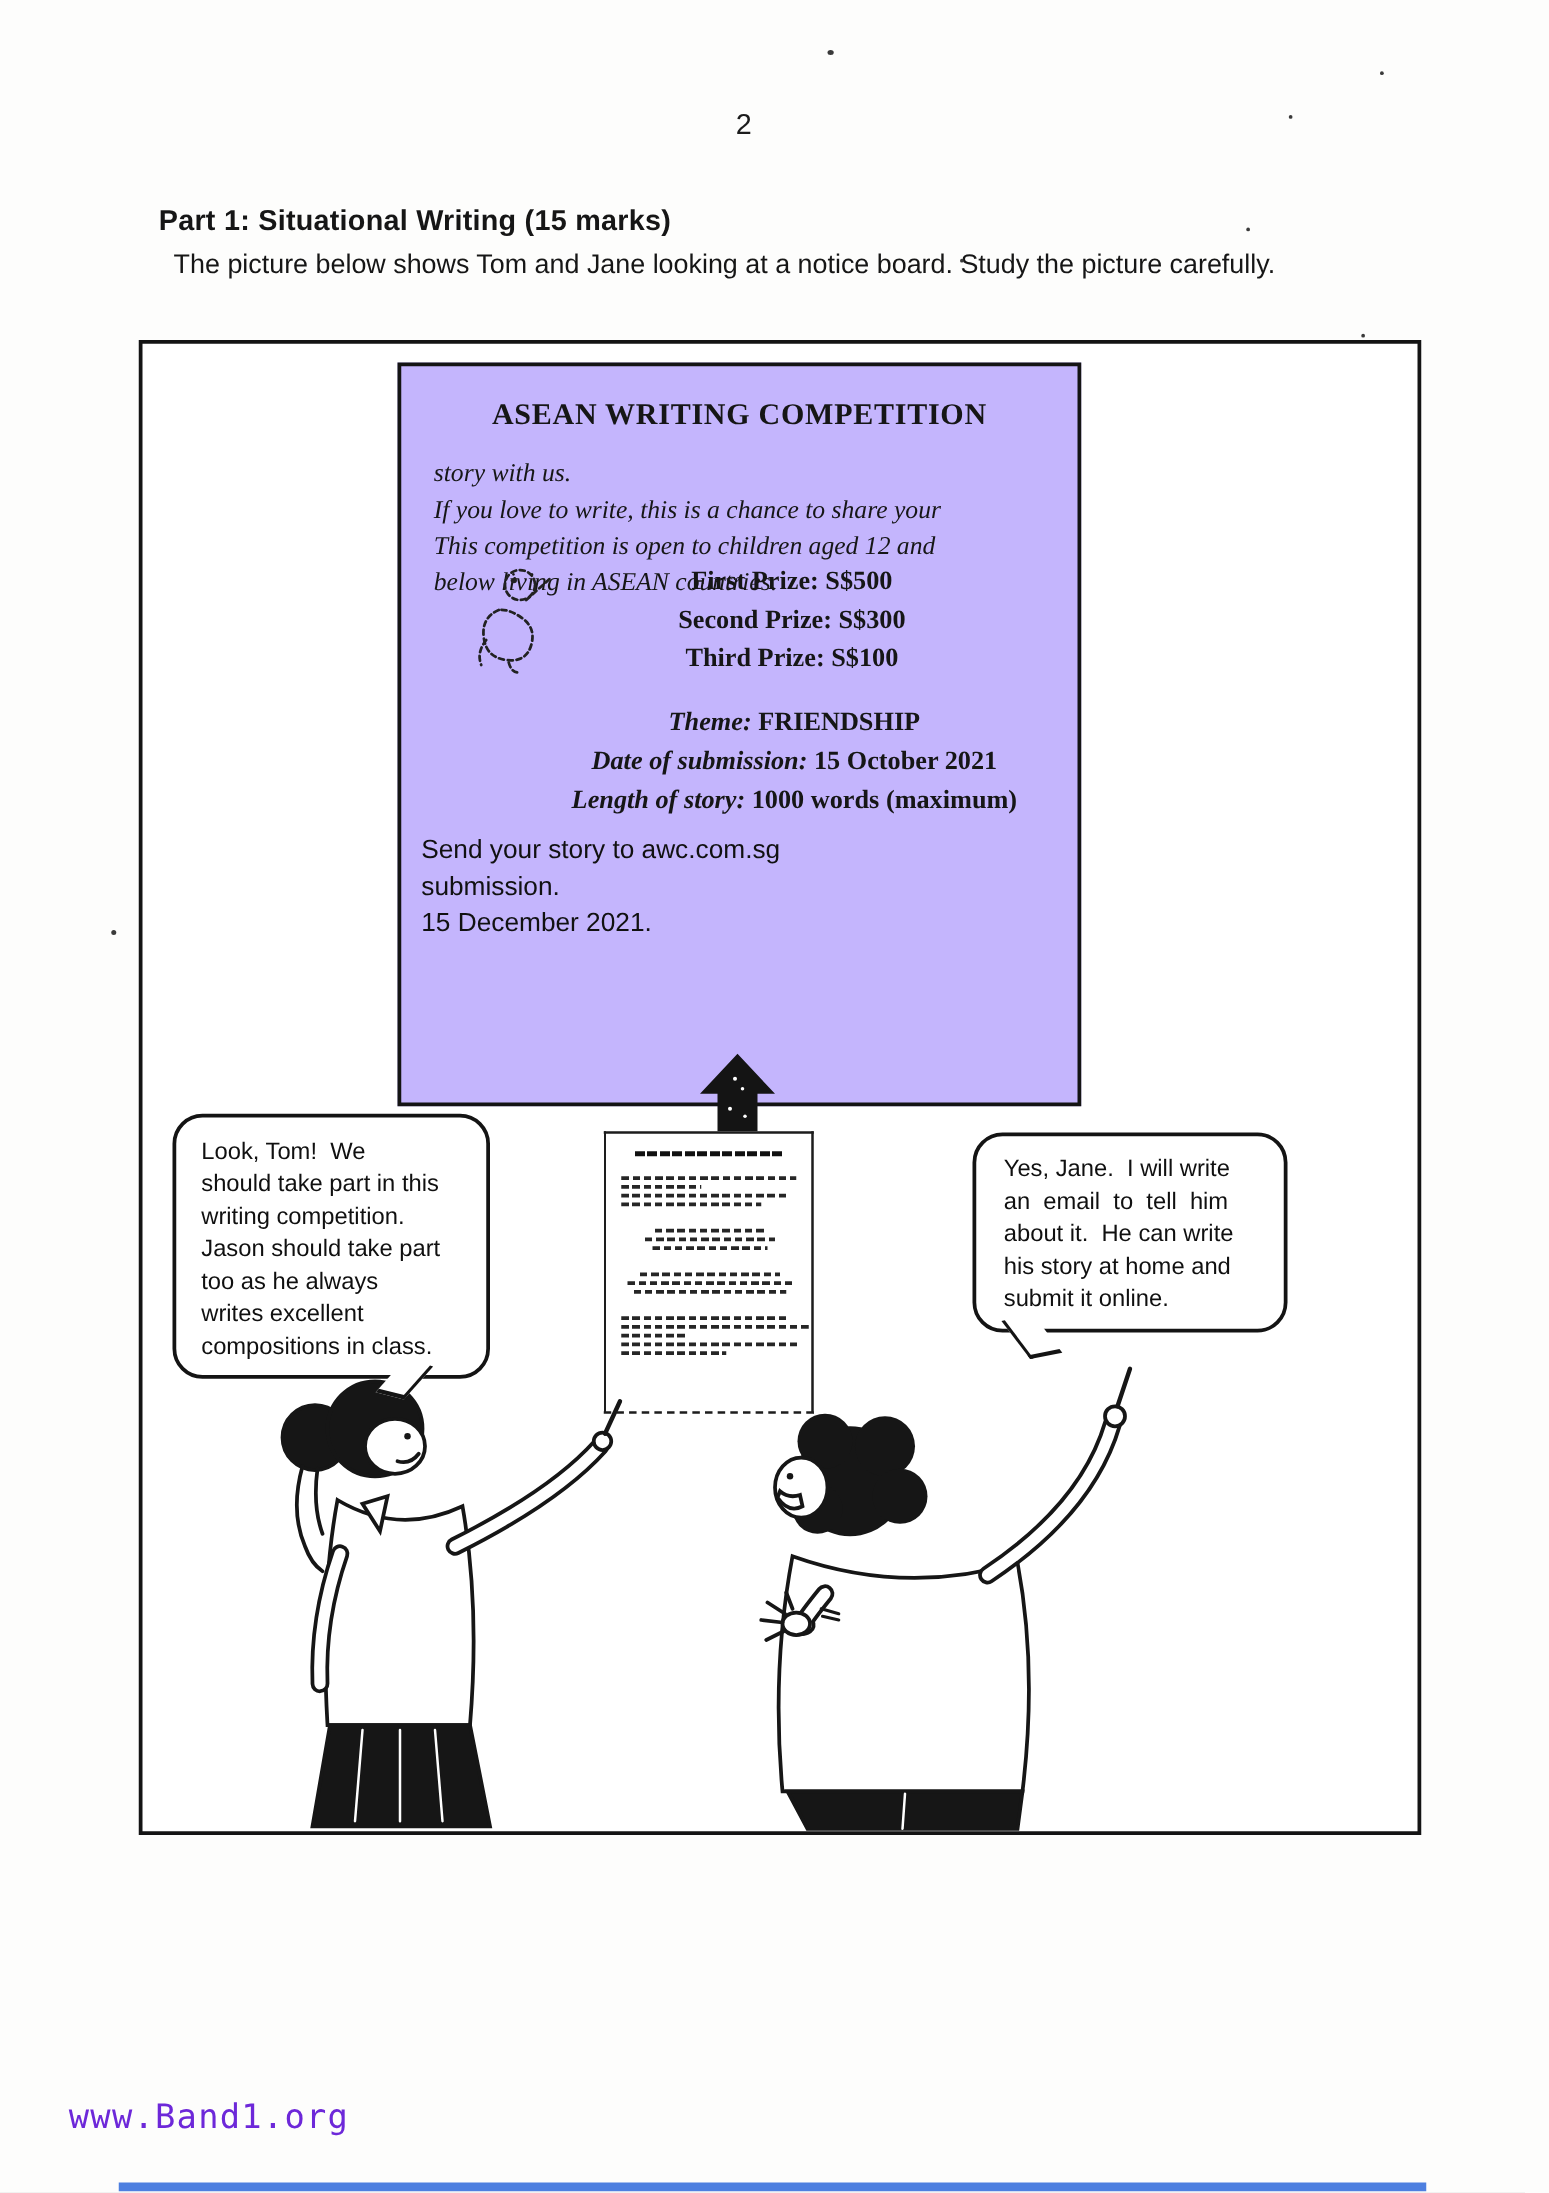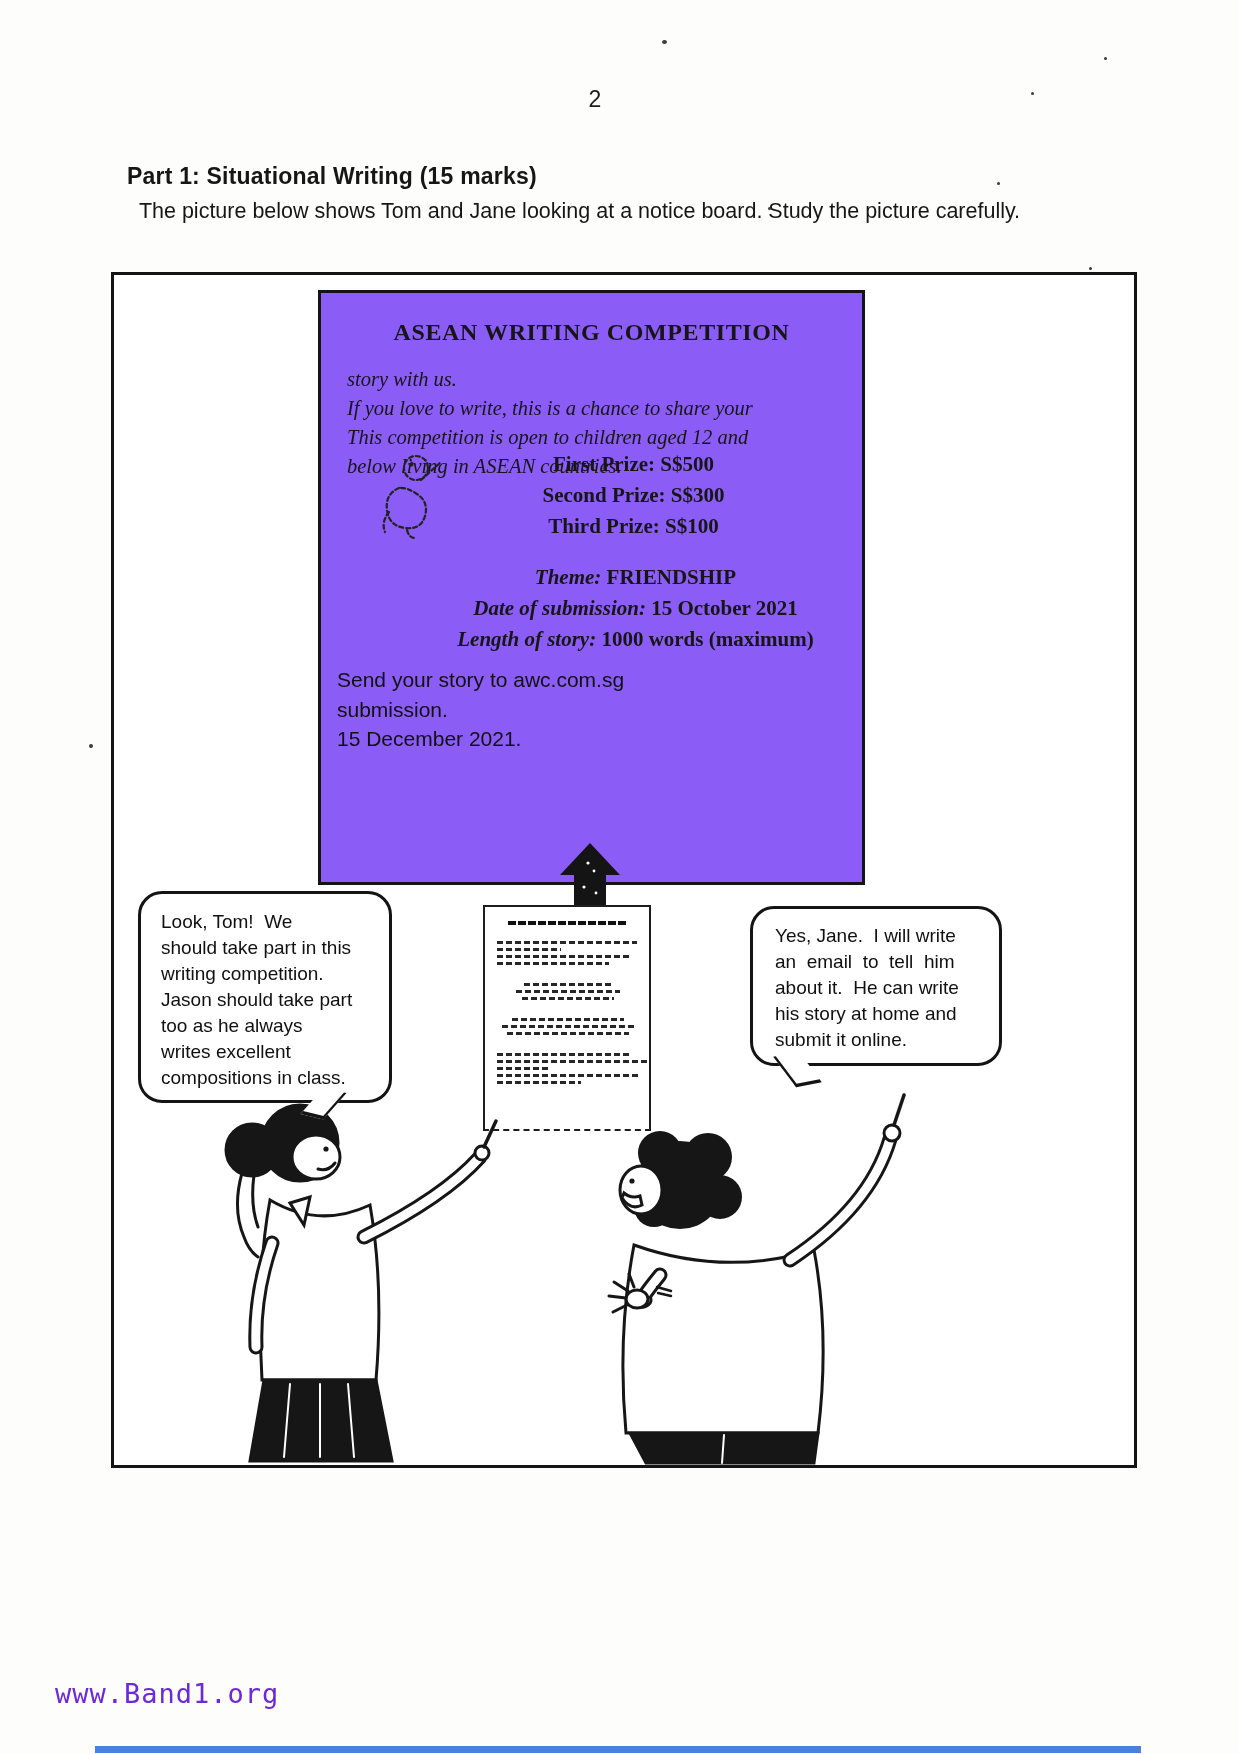--- a/index.html
+++ b/index.html
@@ -9,21 +9,21 @@
   .page-number{position:absolute;top:86px;left:0;width:1190px;text-align:center;
         font-size:23px;color:#1c1c1c;}
   .header{position:absolute;left:127px;top:163px;width:905px;}
   .part-title{font-size:23px;font-weight:bold;letter-spacing:.2px;margin-bottom:6px;}
   .instructions{font-size:21.5px;line-height:31px;text-align:center;}
   
   .frame{position:absolute;left:111px;top:272px;width:1020px;height:1190px;
          border:3px solid #141414;background:#fff;}
   
   .poster{position:absolute;left:204px;top:15px;width:541px;height:589px;
-          border:3px solid #141414;background:#8b5cf6;
+          border:3px solid #141414;background:#c4b5fd;
           font-family:"Liberation Serif",serif;}
   .poster-title{position:absolute;top:26px;left:0;width:100%;text-align:center;
           font-size:24px;font-weight:bold;letter-spacing:.6px;}
   .poster-intro{position:absolute;top:72px;left:26px;width:492px;
           font-style:italic;font-size:20.5px;line-height:29px;}
   .prize-block{position:absolute;top:156px;left:0;width:100%;display:flex;align-items:center;}
   .doodle{width:92px;height:92px;margin-left:38px;flex:0 0 auto;}
   .prizes{flex:1;text-align:center;font-size:21px;line-height:31px;font-weight:600;
           margin-right:46px;}
   .kv-line{position:absolute;left:0;width:100%;text-align:center;font-size:21px;padding-left:44px;}
@@ -47,21 +47,21 @@
   .figures{position:absolute;left:0;top:0;}
   
   .bubble{position:absolute;background:#fff;border:3px solid #141414;border-radius:24px;
           font-size:19px;line-height:26px;color:#101010;}
   .bubble .line{white-space:pre-wrap;}
   .bubble-left{left:24px;top:616px;width:254px;height:212px;box-sizing:border-box;
           padding:15px 10px 12px 20px;}
   .bubble-left::after{content:"";position:absolute;bottom:-17px;right:52px;width:24px;height:24px;
           background:#fff;border-right:3px solid #141414;border-bottom:3px solid #141414;
           transform:skewX(-34deg) rotate(12deg);}
-  .bubble-right{left:636px;top:631px;width:252px;height:160px;box-sizing:border-box;
+  .bubble-right{left:664px;top:631px;width:252px;height:160px;box-sizing:border-box;
           padding:14px 12px 10px 22px;}
   .bubble-right::after{content:"";position:absolute;bottom:-22px;left:30px;width:26px;height:28px;
           background:#fff;border-left:3px solid #141414;border-bottom:3px solid #141414;
           transform:skewX(30deg) rotate(-10deg);}
   
   .watermark{position:absolute;left:55px;top:1678px;font-family:"DejaVu Sans Mono",monospace;
           font-size:27px;letter-spacing:1px;color:#6d28d9;}
   .blue-bar{position:absolute;left:95px;top:1746px;width:1046px;height:7px;}
   .dot{position:absolute;border-radius:50%;background:#3a3a3a;}
 </style>

